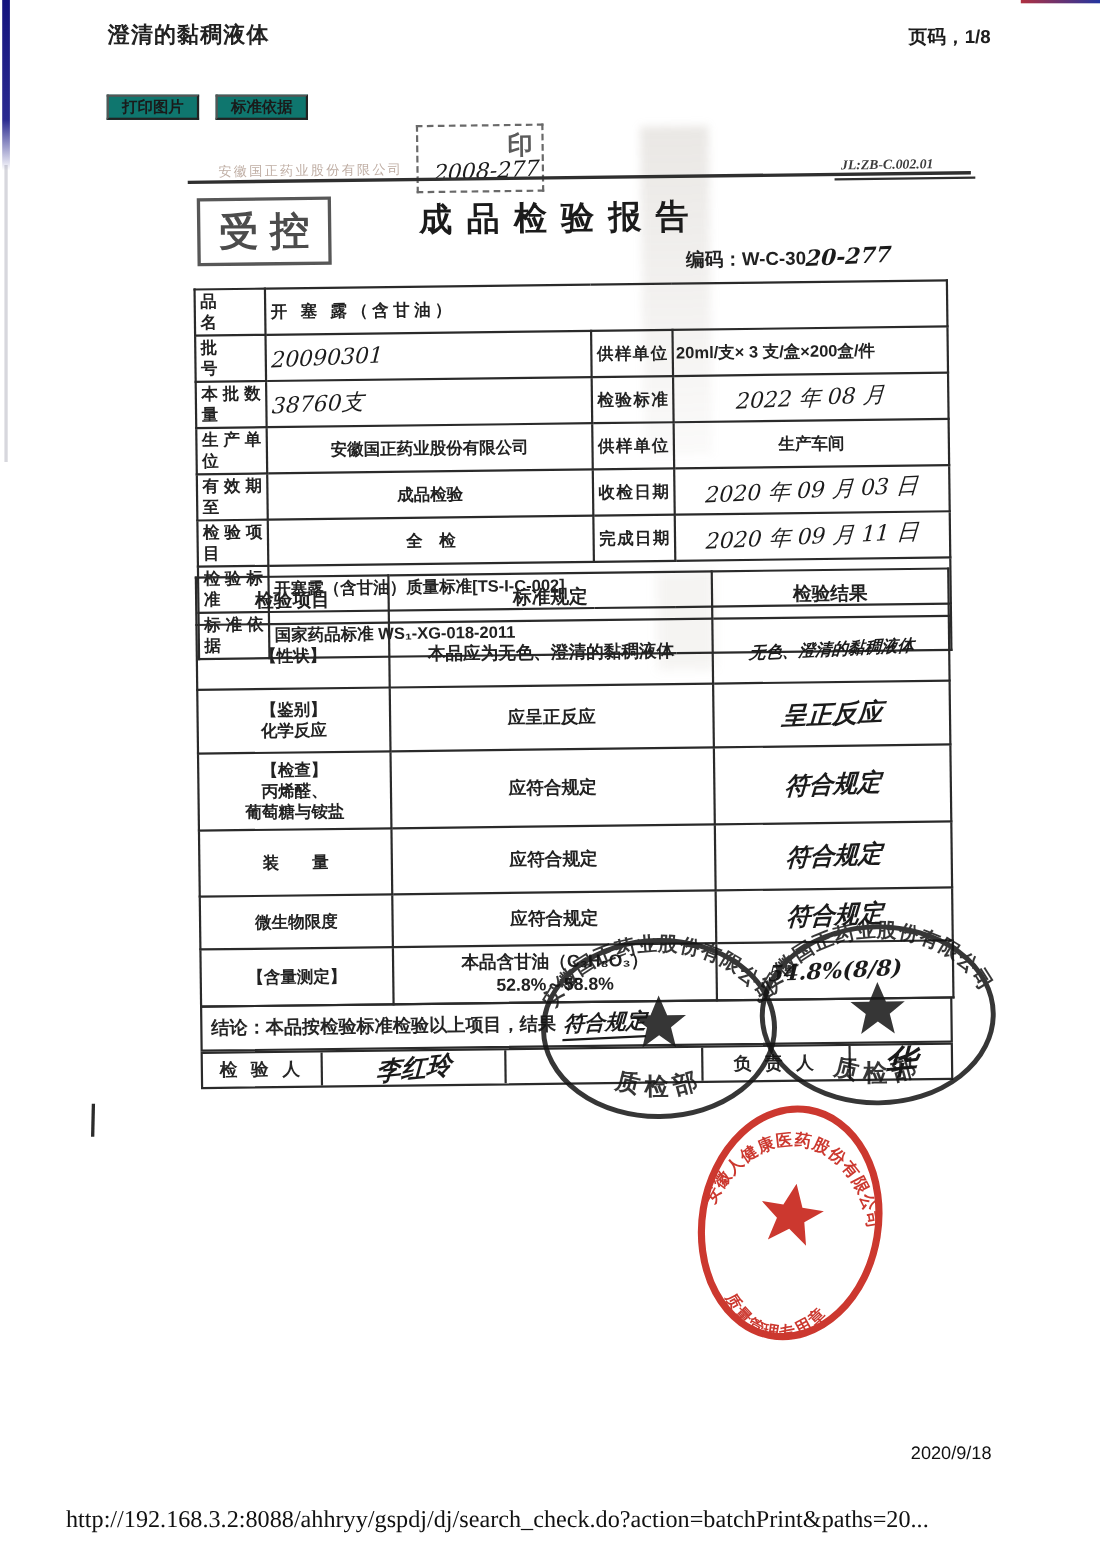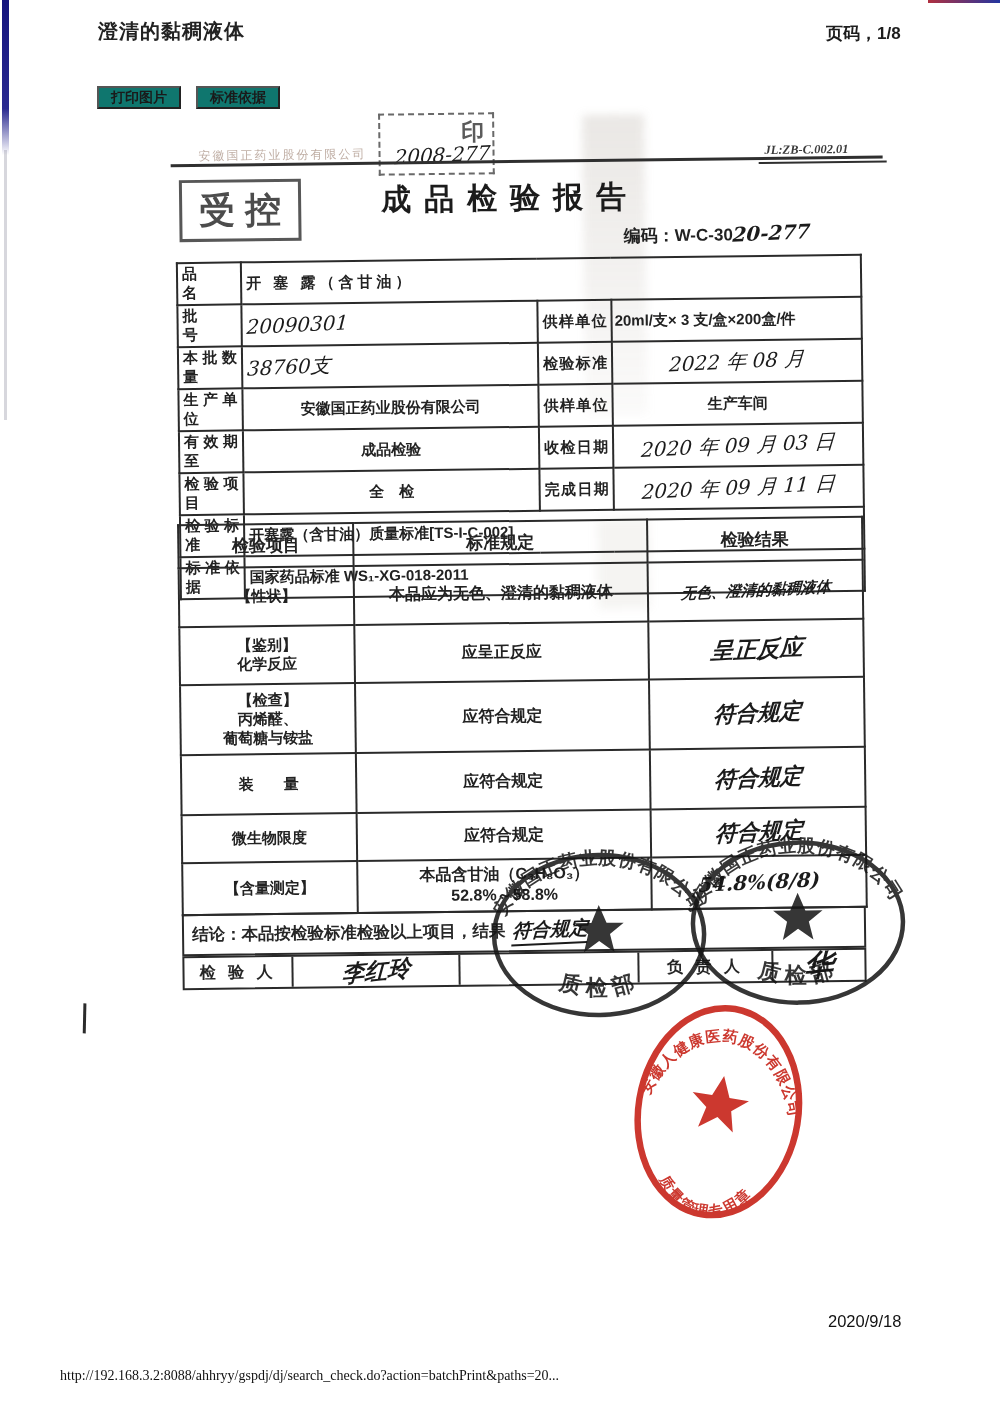--- a/index.html
+++ b/index.html
@@ -58,21 +58,21 @@
   .conclusion-box .hw{font-size:19px;border-bottom:2px solid #1b1b1b;margin-left:6px;}
   .sigrow{left:178px;top:952px;width:684px;height:34px;border:2.5px solid #2a2a2a;box-sizing:border-box;display:flex;}
   .sigrow .cell{border-right:2px solid #2a2a2a;display:flex;align-items:center;justify-content:center;box-sizing:border-box;}
   .sigrow .cell:last-child{border-right:none;}
   .sigrow .lbl{font-size:16px;font-weight:700;letter-spacing:4px;}
   
   .seal{position:absolute;pointer-events:none;}
   .seal-black{opacity:.85;}
   .seal-red{opacity:.92;transform:rotate(10deg);}
   
-  .footer-url{left:60px;top:1368px;font-size:14px;color:#111;font-family:"Liberation Serif",serif;}
+  .footer-url{left:60px;top:1368px;font-size:22px;color:#111;font-family:"Liberation Serif",serif;}
   .footer-date{left:828px;top:1312px;font-size:16.5px;color:#111;font-family:Liberation Sans, sans-serif;}
 </style>
 </head>
 <body>
 
 <div class="abs edge-left"></div>
 <div class="abs edge-left2"></div>
 <div class="abs edge-topright"></div>
 
 <div class="abs app-title">澄清的黏稠液体</div>

